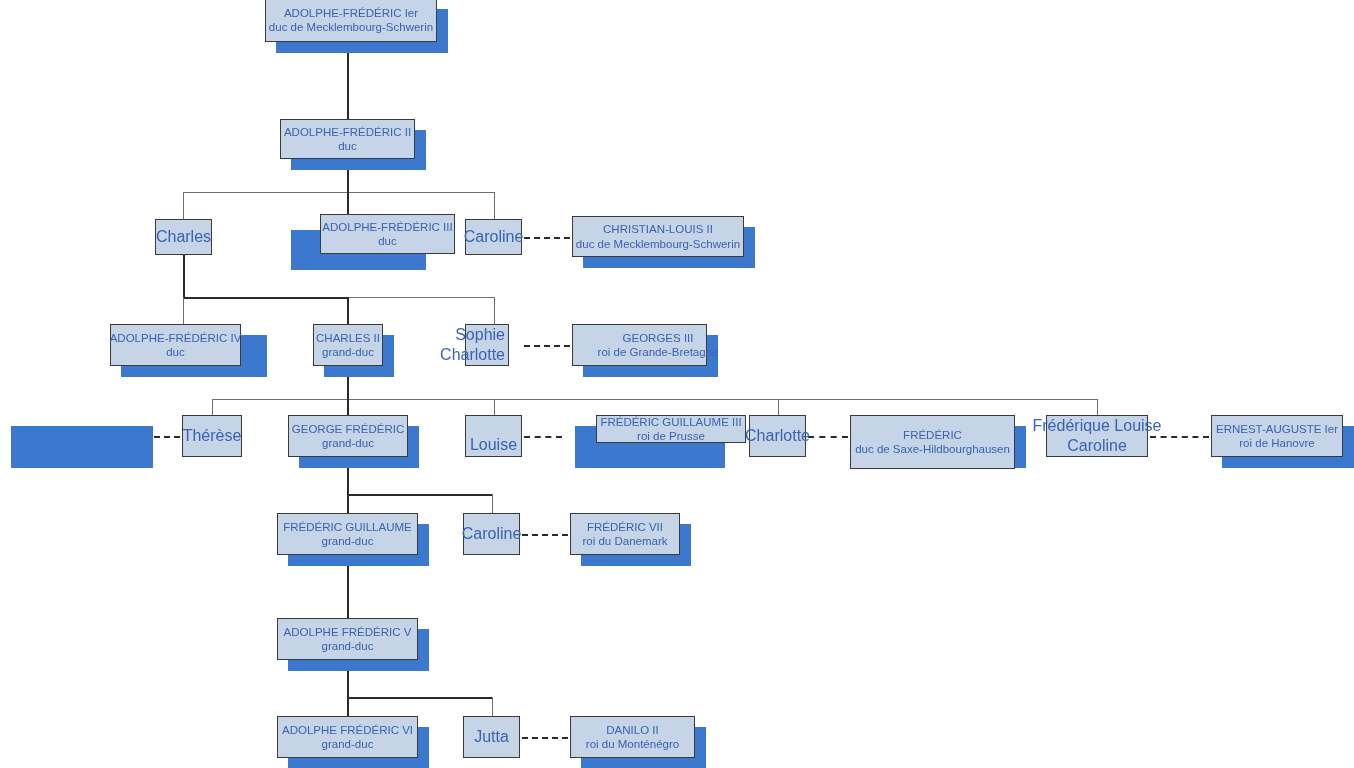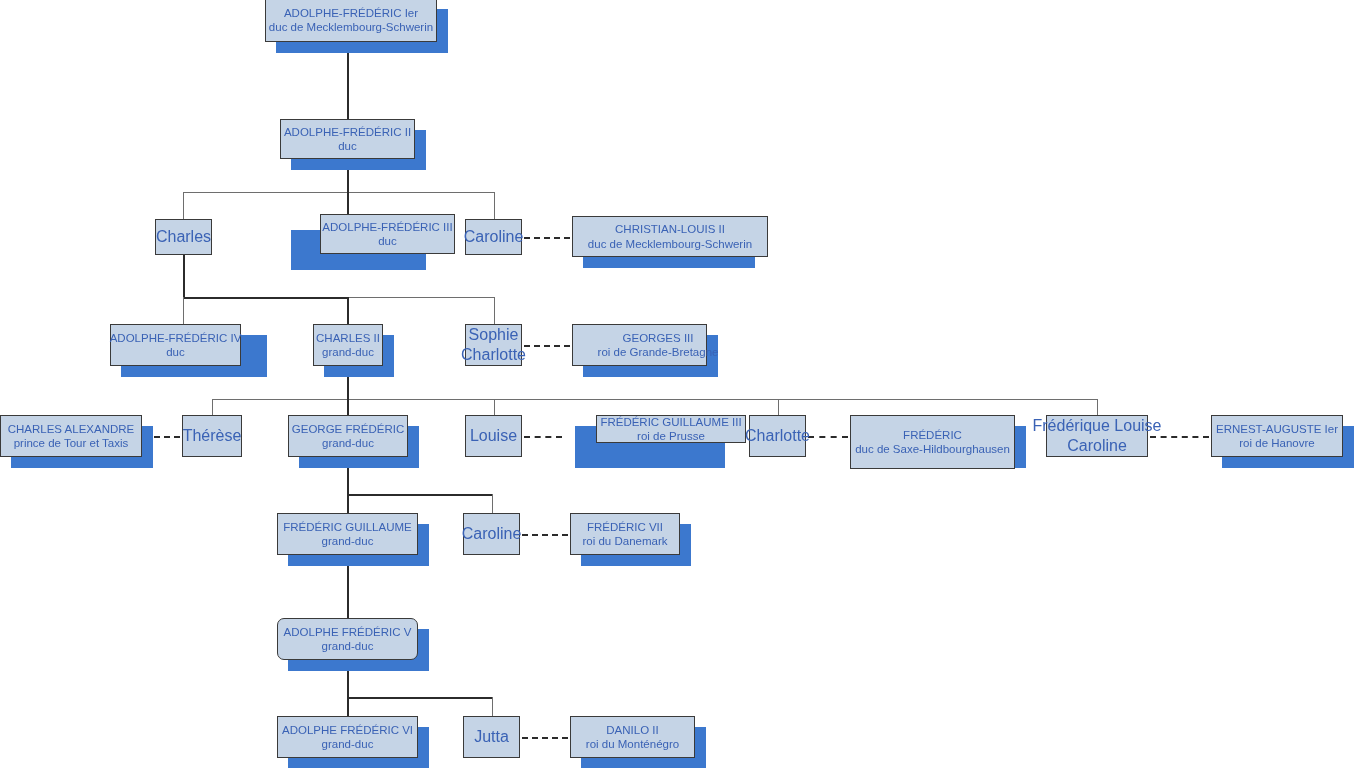--- a/index.html
+++ b/index.html
@@ -147,60 +147,56 @@
 
   <div class="node major" style="left:280px; top:214px; width:135px; height:40px;margin-left:40px;">
     <span class="l1">ADOLPHE-FRÉDÉRIC III</span>
     <span class="l2">duc</span>
   </div>
 
   <div class="node minor" style="left:465px; top:219px; width:57px; height:36px;">
     <span class="l1">Caroline</span>
   </div>
 
-  <div class="node major" style="left:572px; top:216px; width:196px; height:41px;">
+  <div class="node major" style="left:572px; top:216px; width:172px; height:41px;">
     <span class="l1">CHRISTIAN-LOUIS II</span>
     <span class="l2">duc de Mecklembourg-Schwerin</span>
   </div>
 
   <div class="node major" style="left:110px; top:324px; width:131px; height:42px;">
     <span class="l1">ADOLPHE-FRÉDÉRIC IV</span>
     <span class="l2">duc</span>
   </div>
 
   <div class="node major" style="left:313px; top:324px; width:70px; height:42px;">
     <span class="l1">CHARLES II</span>
     <span class="l2">grand-duc</span>
   </div>
 
-  <div class="node minor" style="left:465px; top:324px; width:57px; height:42px;">
+  <div class="node minor" style="left:465px; top:324px; width:44px; height:42px;align-items:flex-end;">
     <span class="l1">Sophie</span>
     <span class="l2">Charlotte</span>
   </div>
 
   <div class="node major" style="left:572px; top:324px; width:135px; height:42px;padding-left:40px;">
     <span class="l1">GEORGES III</span>
     <span class="l2">roi de Grande-Bretagne</span>
   </div>
 
-  <div class="node major" style="left:0px; top:415px; width:142px; height:42px;">
-    <span class="l1">CHARLES ALEXANDRE</span>
-    <span class="l2">prince de Tour et Taxis</span>
-  </div>
 
   <div class="node minor" style="left:182px; top:415px; width:60px; height:42px;">
     <span class="l1">Thérèse</span>
   </div>
 
   <div class="node major" style="left:288px; top:415px; width:120px; height:42px;">
     <span class="l1">GEORGE FRÉDÉRIC</span>
     <span class="l2">grand-duc</span>
   </div>
 
-  <div class="node minor" style="left:465px; top:415px; width:57px; height:42px;">
+  <div class="node minor" style="left:465px; top:415px; width:57px; height:42px;justify-content:flex-end;">
     <span class="l1">Louise</span>
   </div>
 
   <div class="node major" style="left:596px; top:415px; width:150px; height:28px;">
     <span class="l1">FRÉDÉRIC GUILLAUME III</span>
     <span class="l2">roi de Prusse</span>
   </div>
 
   <div class="node minor" style="left:749px; top:415px; width:57px; height:42px;">
     <span class="l1">Charlotte</span>
@@ -228,21 +224,21 @@
 
   <div class="node minor" style="left:463px; top:513px; width:57px; height:42px;">
     <span class="l1">Caroline</span>
   </div>
 
   <div class="node major" style="left:570px; top:513px; width:110px; height:42px;">
     <span class="l1">FRÉDÉRIC VII</span>
     <span class="l2">roi du Danemark</span>
   </div>
 
-  <div class="node major" style="left:277px; top:618px; width:141px; height:42px;border-radius:7px;">
+  <div class="node major" style="left:277px; top:618px; width:141px; height:42px;">
     <span class="l1">ADOLPHE FRÉDÉRIC V</span>
     <span class="l2">grand-duc</span>
   </div>
 
   <div class="node major" style="left:277px; top:716px; width:141px; height:42px;">
     <span class="l1">ADOLPHE FRÉDÉRIC VI</span>
     <span class="l2">grand-duc</span>
   </div>
 
   <div class="node minor" style="left:463px; top:716px; width:57px; height:42px;">

